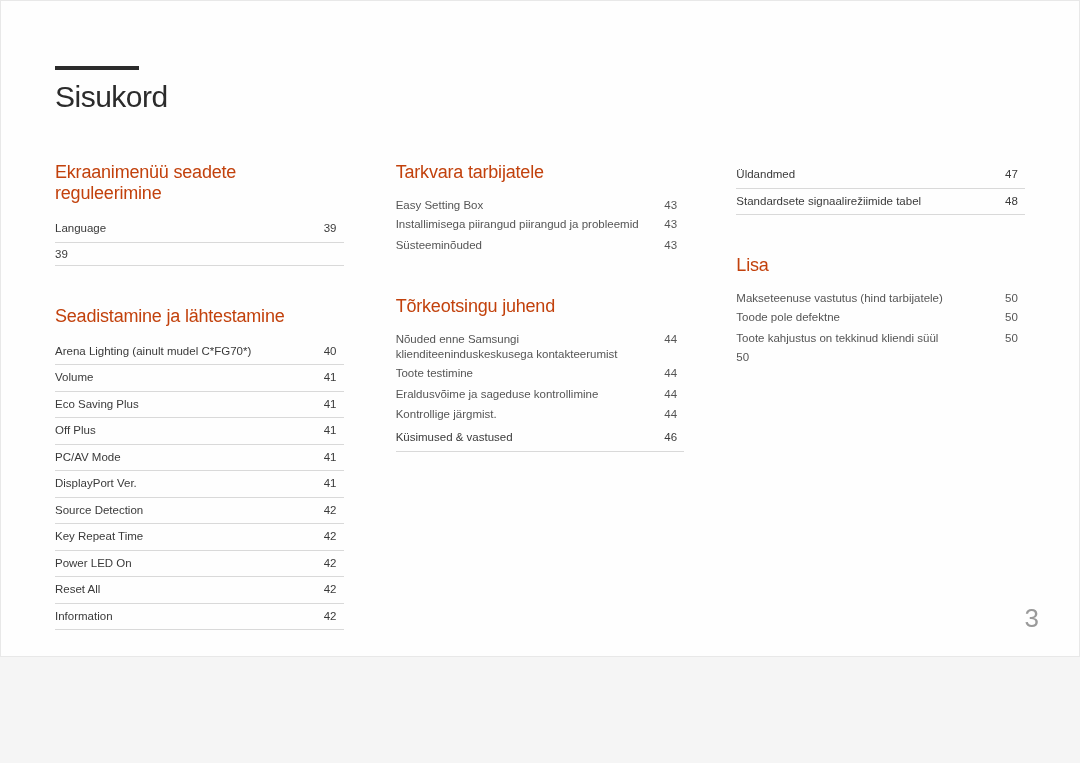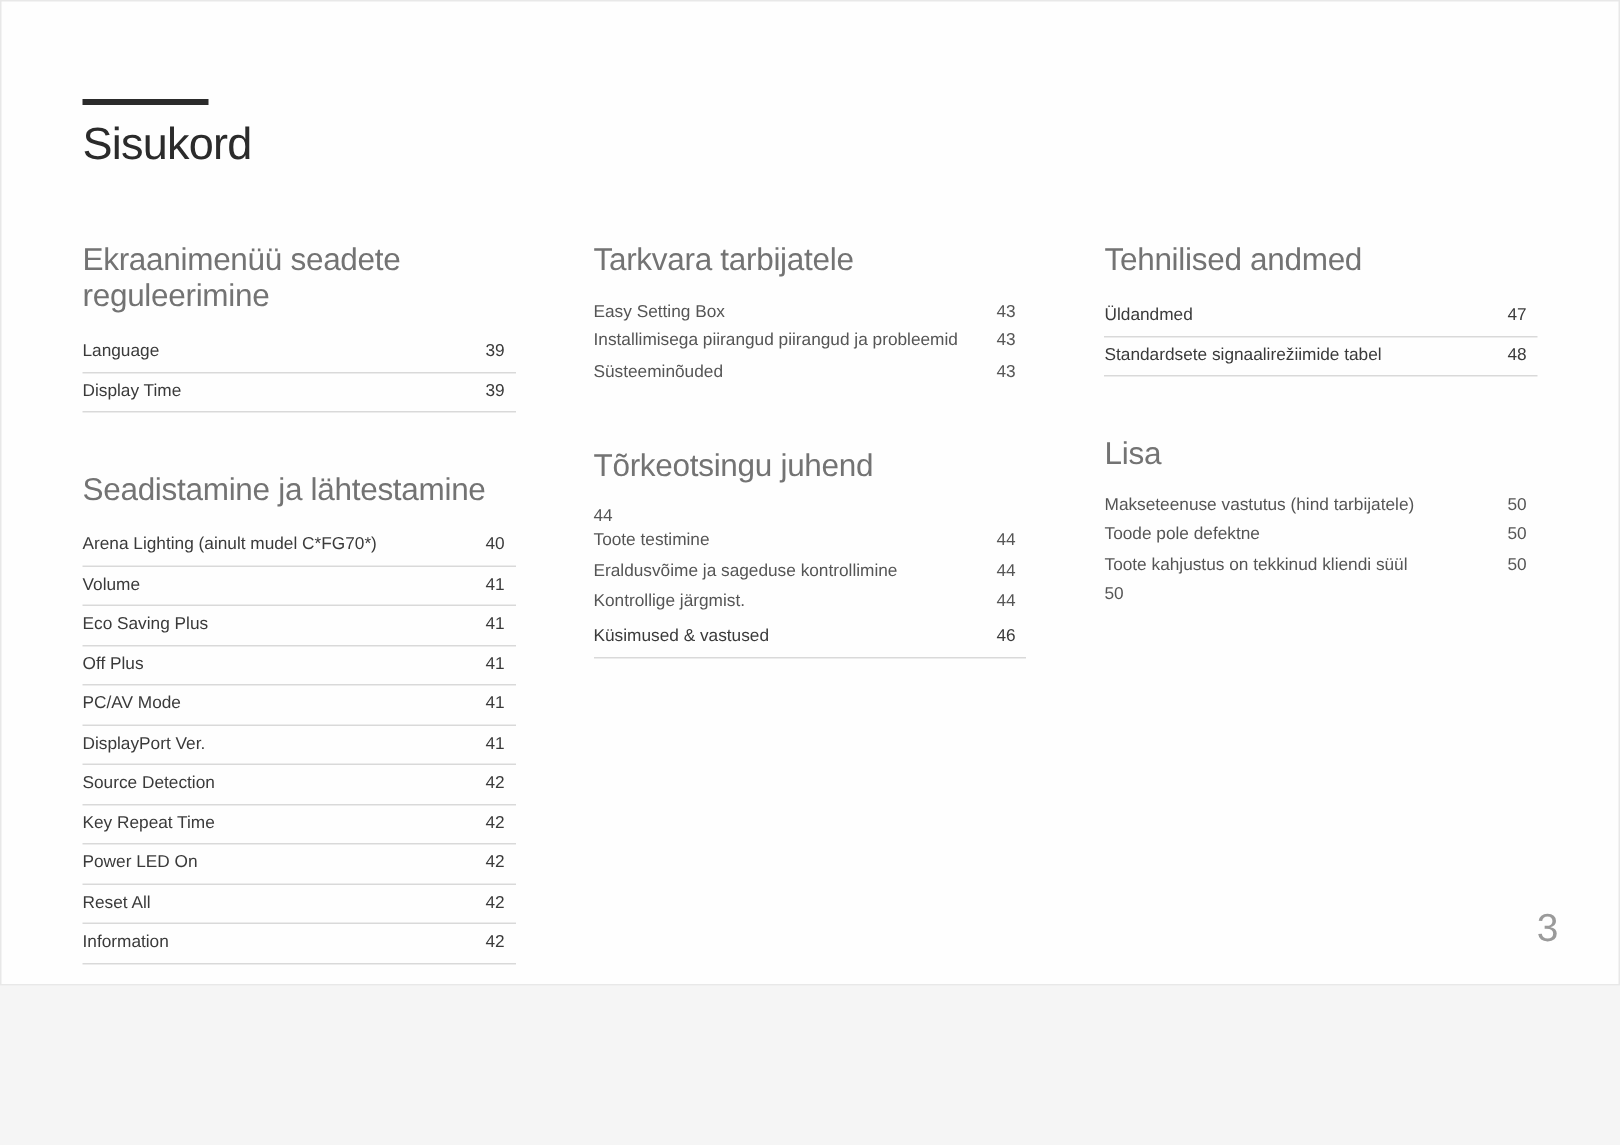--- a/index.html
+++ b/index.html
@@ -28,22 +28,22 @@
   .columns {
     display: flex;
     gap: 52px;
   }
   .col {
     flex: 1;
     min-width: 0;
   }
   .section { margin-bottom: 40px; }
   .section-title {
-    color: #737373;
-    font-size: 21px;
+    color: #c2410c;
+    font-size: 18px;
     font-weight: 400;
     margin-bottom: 12px;
     letter-spacing: -0.2px;
   }
   .entry {
     display: flex;
     justify-content: space-between;
     align-items: baseline;
     font-size: 11.5px;
     color: #3a3a3a;
@@ -77,21 +77,20 @@
 
   <div class="columns" id="columns-root">
       <div class="col">
         <div class="section">
           <div class="section-title">Ekraanimenüü seadete reguleerimine</div>
           <div class="entry">
             <span class="label">Language</span>
             <span class="pg">39</span>
           </div>
           <div class="entry">
-            <span class="label">Display Time</span>
             <span class="pg">39</span>
           </div>
         </div>
         <div class="section">
           <div class="section-title">Seadistamine ja lähtestamine</div>
           <div class="entry">
             <span class="label">Arena Lighting (ainult mudel C*FG70*)</span>
             <span class="pg">40</span>
           </div>
           <div class="entry">
@@ -148,20 +147,21 @@
             <span class="pg">43</span>
           </div>
           <div class="entry sub group-divider">
             <span class="label">Süsteeminõuded</span>
             <span class="pg">43</span>
           </div>
         </div>
         <div class="section">
           <div class="section-title">Tõrkeotsingu juhend</div>
           <div class="entry sub" style="padding: 3px 0px 1px;">
+            <span class="label">Nõuded enne Samsungi klienditeeninduskeskusega kontakteerumist</span>
             <span class="pg">44</span>
           </div>
           <div class="entry sub">
             <span class="label">Toote testimine</span>
             <span class="pg">44</span>
           </div>
           <div class="entry sub">
             <span class="label">Eraldusvõime ja sageduse kontrollimine</span>
             <span class="pg">44</span>
           </div>
@@ -170,21 +170,20 @@
             <span class="pg">44</span>
           </div>
           <div class="entry">
             <span class="label">Küsimused &amp; vastused</span>
             <span class="pg">46</span>
           </div>
         </div>
       </div>
       <div class="col">
         <div class="section">
-          <div class="section-title">Tehnilised andmed</div>
           <div class="entry">
             <span class="label">Üldandmed</span>
             <span class="pg">47</span>
           </div>
           <div class="entry">
             <span class="label">Standardsete signaalirežiimide tabel</span>
             <span class="pg">48</span>
           </div>
         </div>
         <div class="section">

